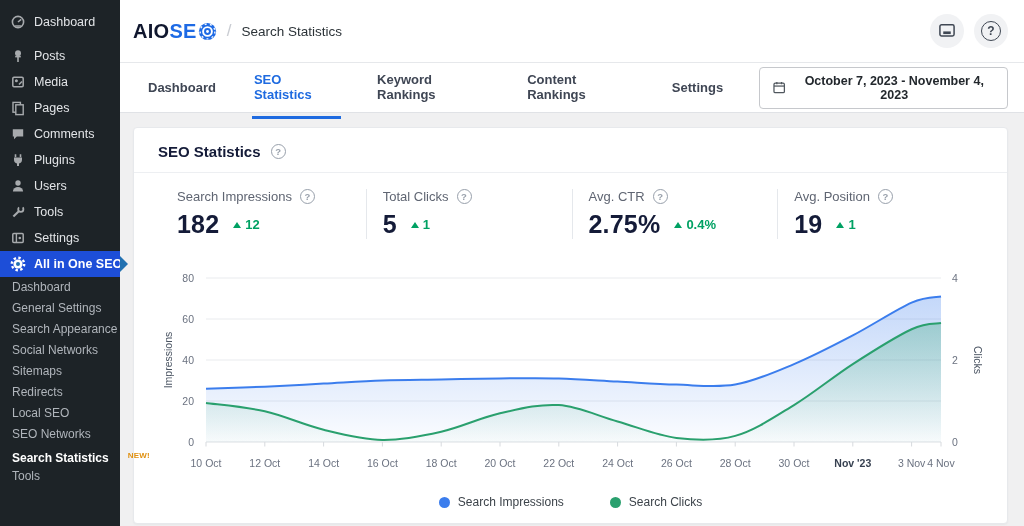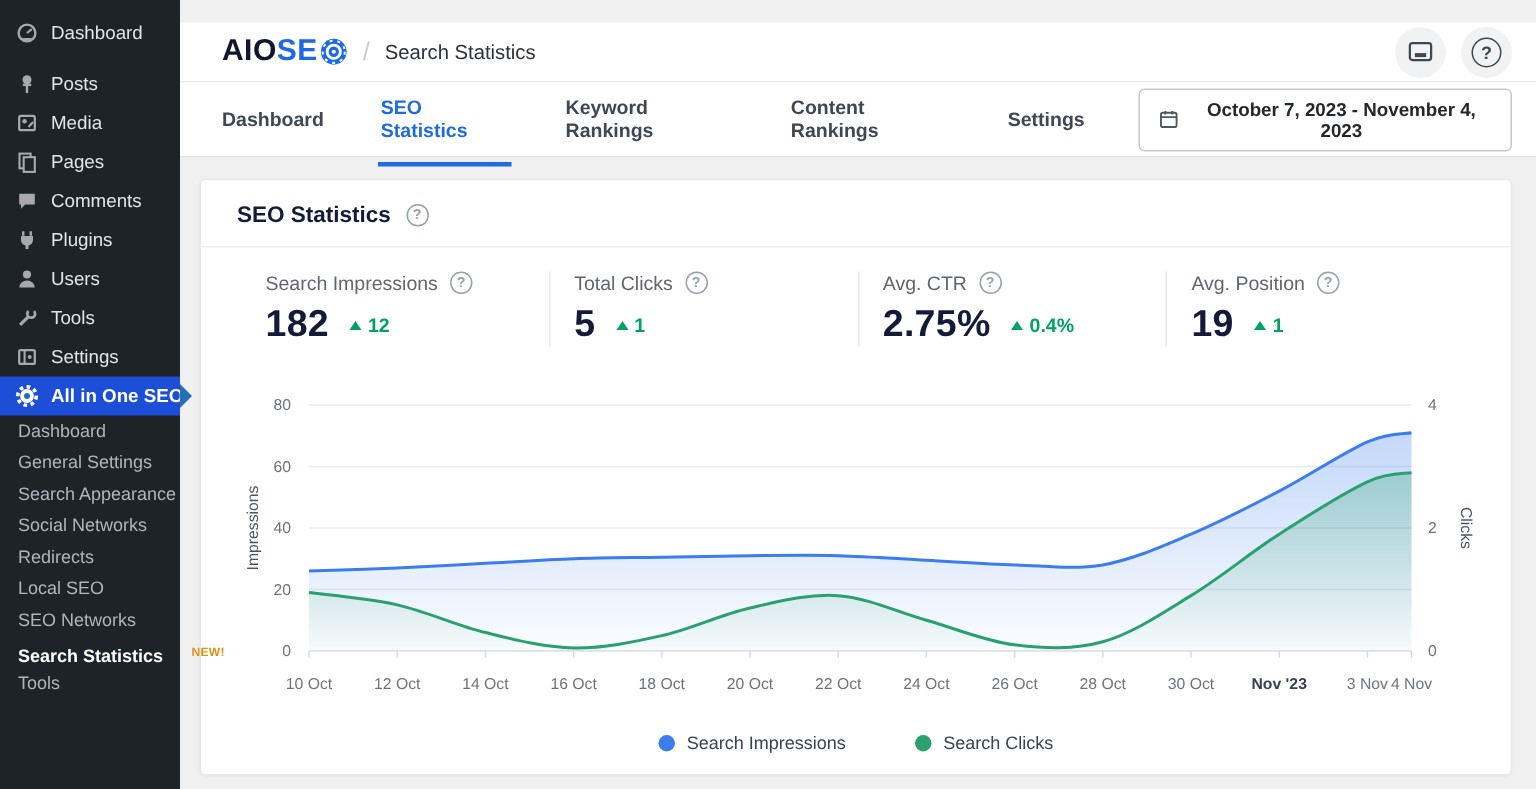--- a/index.html
+++ b/index.html
@@ -15,21 +15,21 @@
   .menu-item.active { background:#1d4ed8; color:#fff; font-weight:700; }
   .active-arrow { position:absolute; right:-8px; top:5px; width:0; height:0; border-top:8px solid transparent; border-bottom:8px solid transparent; border-left:8px solid #2271b1; }
   .icon16 { width:16px; height:16px; flex:0 0 16px; display:block; }
   .submenu { }
   .submenu-item { padding:0 4px 0 12px; height:21px; line-height:21px; color:#b0b5bb; font-size:12px; cursor:pointer; white-space:nowrap; }
   .submenu-item.active { color:#fff; font-weight:bold; }
   .new-badge { color:#e09112; font-size:8px; font-weight:bold; margin-left:4px; vertical-align:4px; letter-spacing:.2px;padding-left:15px; }
 
   
   .main { position:absolute; left:120px; top:0; width:904px; height:526px; background:#f0f0f1; }
-  .topbar { background:#fff; height:40px; display:flex; align-items:center; padding:0 16px 0 28px; border-bottom:1px solid #e6e8eb;margin-top:15px; }
+  .topbar { background:#fff; height:63px; display:flex; align-items:center; padding:0 16px 0 13px; border-bottom:1px solid #e6e8eb; }
   .logo { display:flex; align-items:center; font-weight:bold; font-size:20px; letter-spacing:.3px; }
   .logo-dark { color:#10172e; }
   .logo-blue { color:#1d6ae5; }
   .logo-gear { width:19px; height:19px; margin-left:1px; }
   .crumb-sep { color:#c9ccd2; font-size:17px; margin:0 10px; font-weight:400; }
   .crumb { color:#2c3338; font-size:13.5px; }
   .topbar-actions { margin-left:auto; display:flex; gap:10px; }
   .round-btn { width:34px; height:34px; border-radius:50%; background:#f1f2f4; border:none; display:flex; align-items:center; justify-content:center; cursor:pointer; color:#3f4753; }
   .q-circle { display:inline-flex; align-items:center; justify-content:center; width:15px; height:15px; border:1.4px solid #98a0ab; border-radius:50%; color:#98a0ab; font-size:9.5px; font-weight:bold; cursor:pointer; }
   .q-big { width:20px; height:20px; border-width:1.8px; font-size:12px; color:#3f4753; border-color:#3f4753; }
@@ -150,20 +150,21 @@
       </svg>
       <span class="mi-label">All in One SEO</span>
       <span class="active-arrow"></span>
     </div>
 
     <div class="submenu">
       <div class="submenu-item"><span>Dashboard</span></div>
       <div class="submenu-item"><span>General Settings</span></div>
       <div class="submenu-item"><span>Search Appearance</span></div>
       <div class="submenu-item"><span>Social Networks</span></div>
+      <div class="submenu-item"><span>Sitemaps</span></div>
       <div class="submenu-item"><span>Redirects</span></div>
       <div class="submenu-item"><span>Local SEO</span></div>
       <div class="submenu-item"><span>SEO Networks</span></div>
       <div class="submenu-item active">
         <span>Search Statistics</span><span class="new-badge">NEW!</span>
       </div>
       <div class="submenu-item"><span>Tools</span></div>
     </div>
   </div>
 </div>

